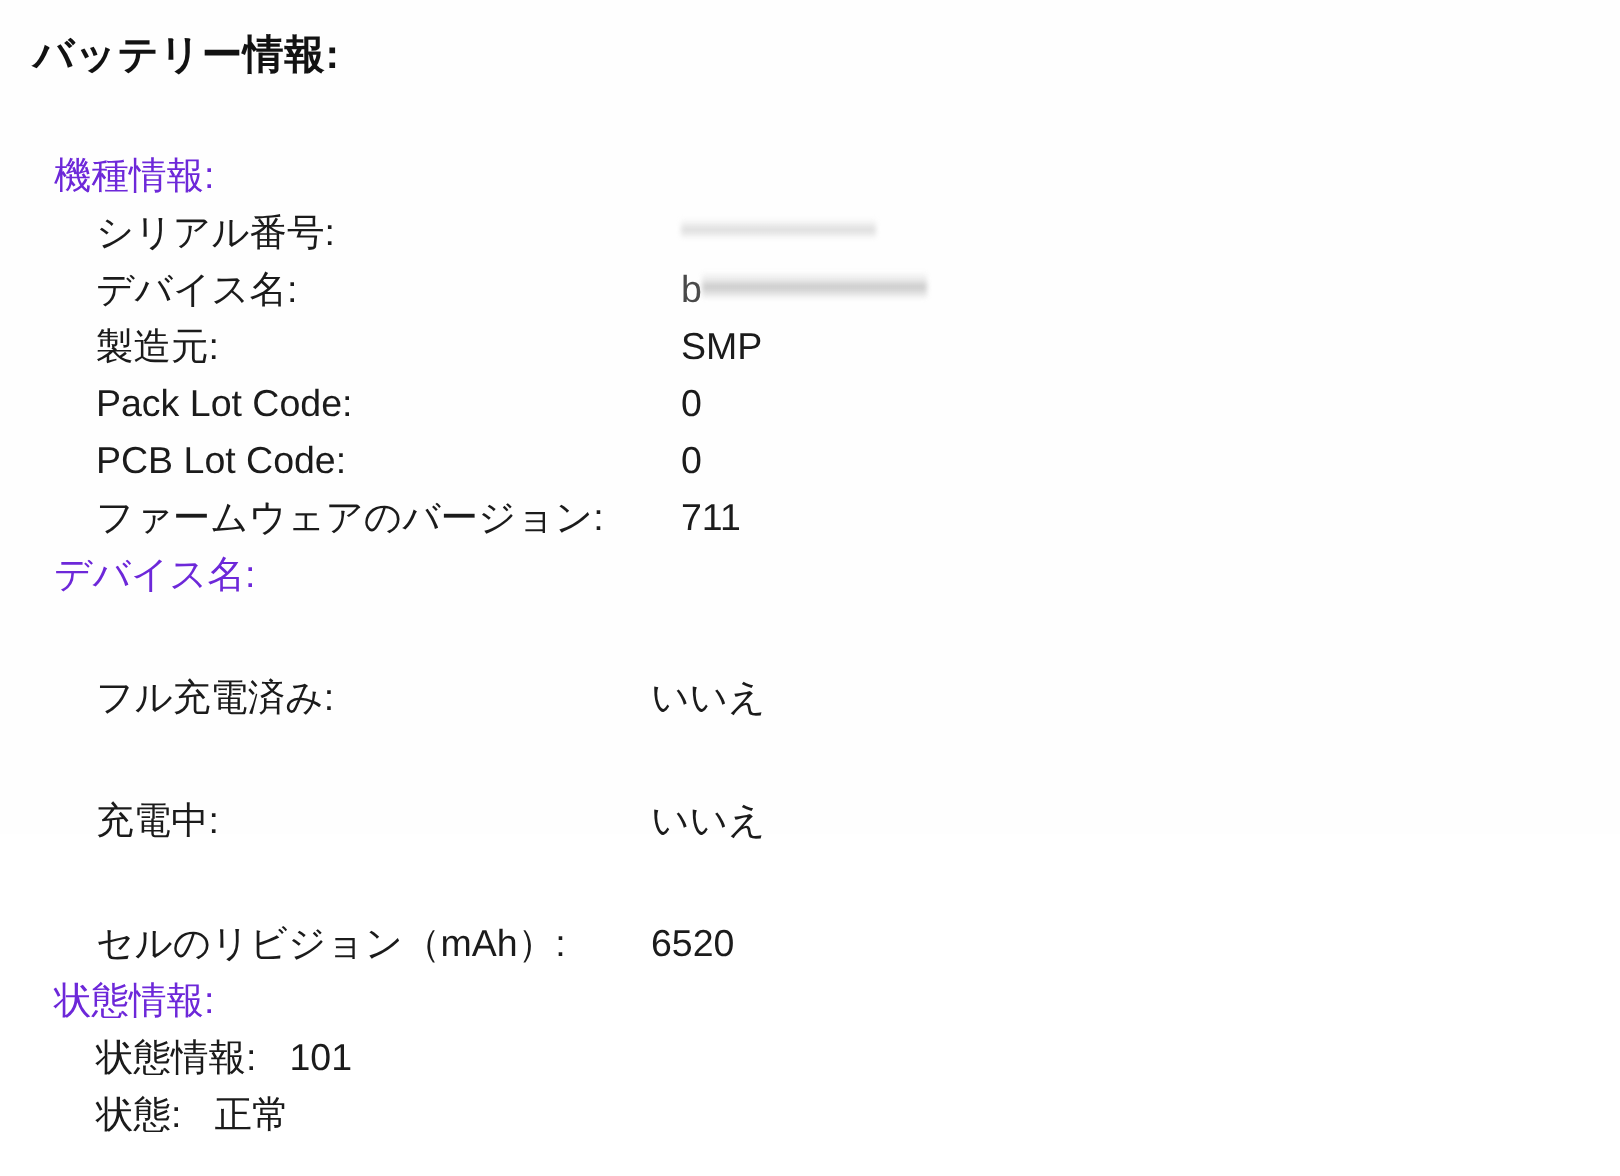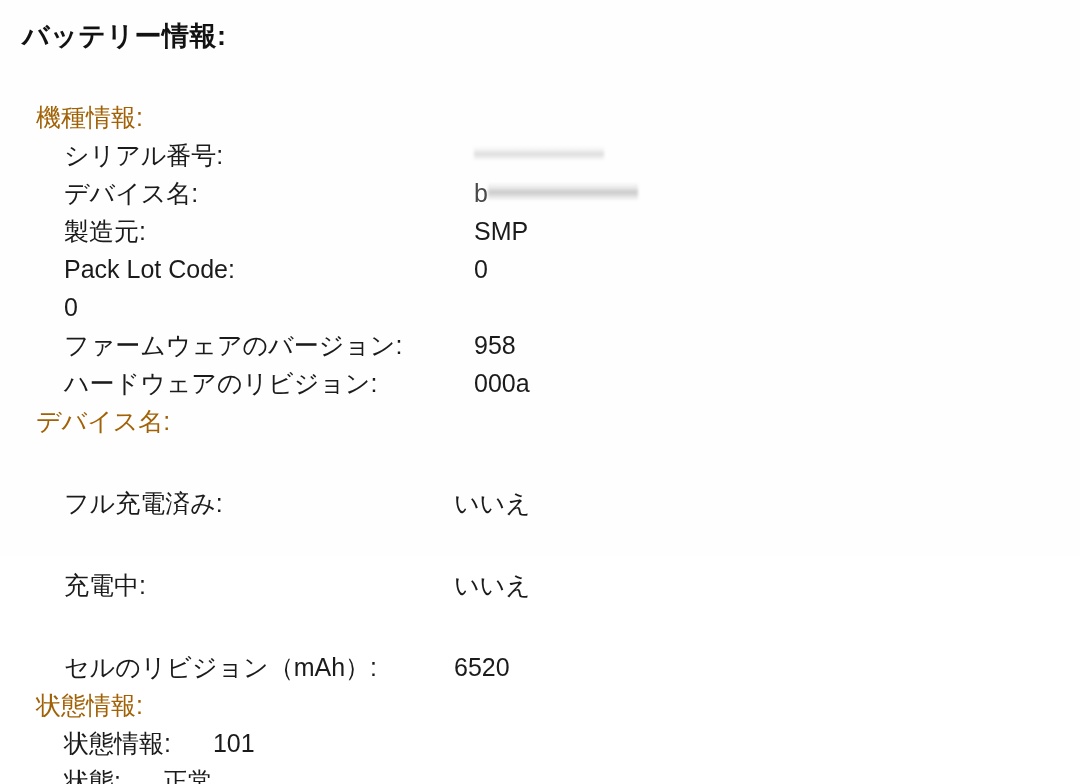--- a/index.html
+++ b/index.html
@@ -28,32 +28,31 @@
     letter-spacing: 0.5px;
     margin: 0 0 44px 22px;
     color: #121212;
   }
   .section {
     margin-left: 36px;
   }
   .section-head {
     font-size: 25px;
     line-height: 38px;
-    color: #a16207;
+    color: #6d28d9;
     white-space: nowrap;
   }
   .rows {
     margin-left: 28px;
   }
   .row {
     display: flex;
     align-items: baseline;
     line-height: 38px;
     white-space: nowrap;
-    gap: 20px;
   }
   .row .label {
     font-size: 25px;
     color: #1b1b1b;
   }
   .row .value {
     font-size: 25px;
     color: #1b1b1b;
   }
   
@@ -113,32 +112,29 @@
         <span class="label">製造元:</span>
         <span class="value">SMP</span>
       </div>
 
       <div class="row">
         <span class="label">Pack Lot Code:</span>
         <span class="value">0</span>
       </div>
 
       <div class="row">
+        <span class="label">PCB Lot Code:</span>
         <span class="value">0</span>
       </div>
 
       <div class="row">
         <span class="label">ファームウェアのバージョン:</span>
-        <span class="value">958</span>
+        <span class="value">711</span>
       </div>
 
-      <div class="row">
-        <span class="label">ハードウェアのリビジョン:</span>
-        <span class="value">000a</span>
-      </div>
 
 
     </div>
   </div>
 
   <div class="section">
     <div class="section-head">デバイス名:</div>
     <div class="rows grp-charge">
 
       <div class="row">

